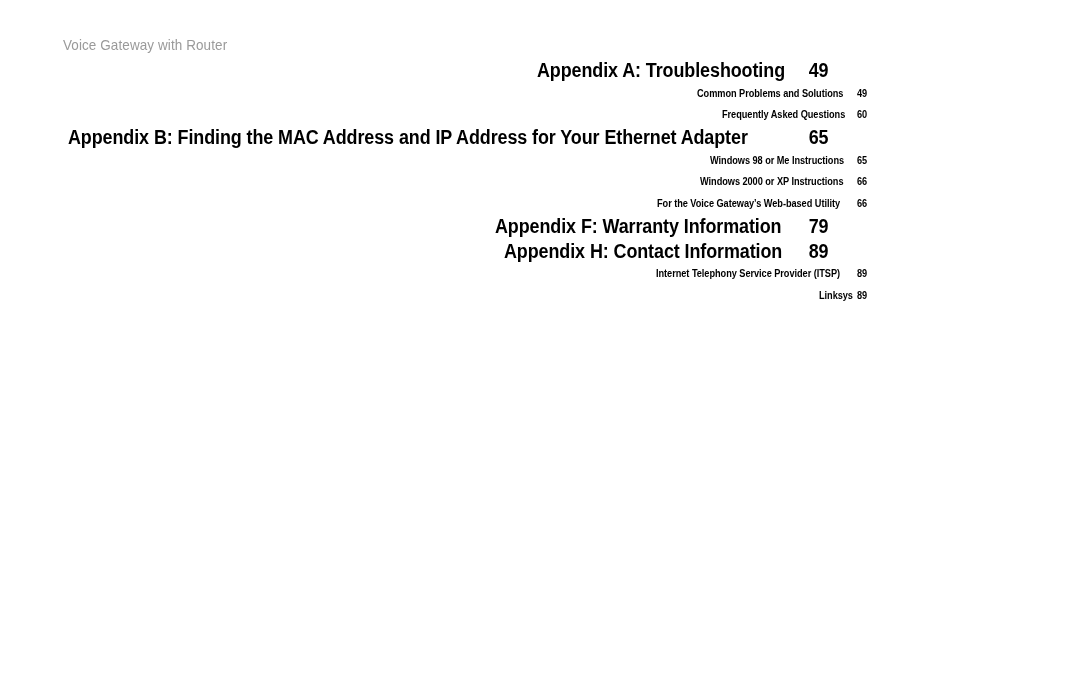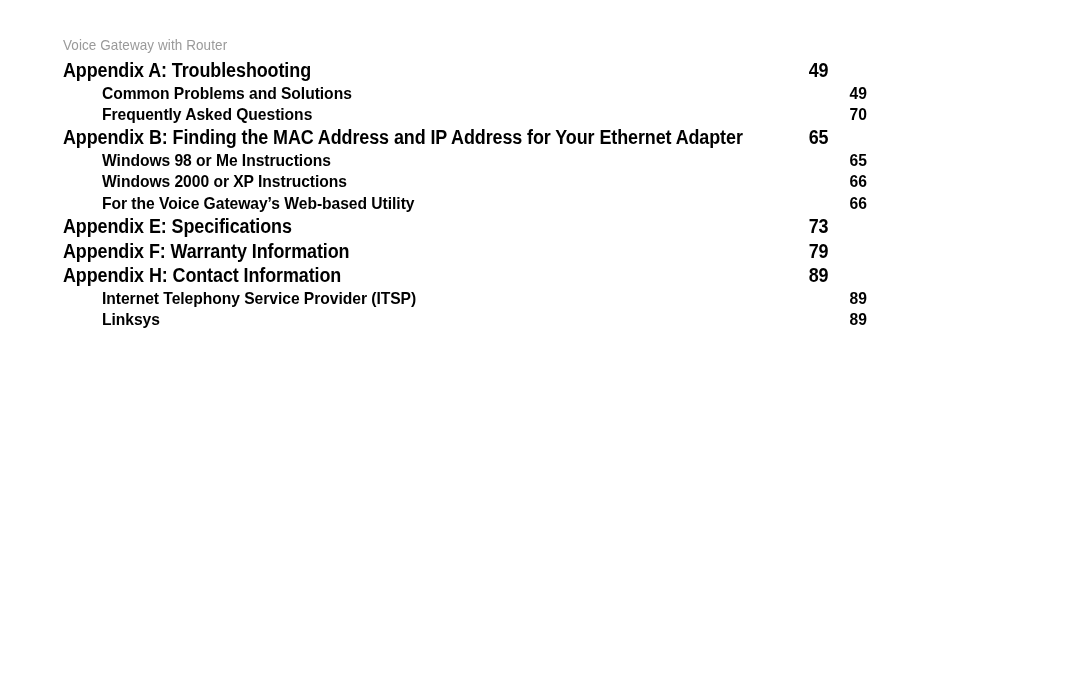--- a/index.html
+++ b/index.html
@@ -43,21 +43,21 @@
   .toc {
     position: absolute;
     left: 63px;
     top: 58px;
     width: 765px;
   }
 
   .toc-entry {
     display: flex;
     align-items: baseline;
-    justify-content: space-between;
+    justify-content: flex-end;
     width: 100%;
     font-weight: bold;
     white-space: nowrap;
   }
 
   .toc-entry .label {
     transform: scaleX(0.92);
     transform-origin: left center;
     display: inline-block;
   }
@@ -72,21 +72,21 @@
 
   
   .level-1 {
     font-size: 19.5px;
     line-height: 24.7px;
     letter-spacing: -0.1px;
   }
 
   
   .level-2 {
-    font-size: 17px;
+    font-size: 10px;
     line-height: 21.3px;
     padding-left: 39px;
     letter-spacing: -0.05px;
   }
   .level-2 .label {
     transform-origin: left center;
   }
 </style>
 </head>
 <body>
@@ -99,41 +99,37 @@
       <div class="toc-entry level-1">
         <span class="label">Appendix A: Troubleshooting</span>
         <span class="page-num">49</span>
       </div>
       <div class="toc-entry level-2">
         <span class="label">Common Problems and Solutions</span>
         <span class="page-num">49</span>
       </div>
       <div class="toc-entry level-2">
         <span class="label">Frequently Asked Questions</span>
-        <span class="page-num">70</span>
+        <span class="page-num">60</span>
       </div>
       <div class="toc-entry level-1">
         <span class="label">Appendix B: Finding the MAC Address and IP Address for Your Ethernet Adapter</span>
         <span class="page-num">65</span>
       </div>
       <div class="toc-entry level-2">
         <span class="label">Windows 98 or Me Instructions</span>
         <span class="page-num">65</span>
       </div>
       <div class="toc-entry level-2">
         <span class="label">Windows 2000 or XP Instructions</span>
         <span class="page-num">66</span>
       </div>
       <div class="toc-entry level-2">
         <span class="label">For the Voice Gateway’s Web-based Utility</span>
         <span class="page-num">66</span>
-      </div>
-      <div class="toc-entry level-1">
-        <span class="label">Appendix E: Specifications</span>
-        <span class="page-num">73</span>
       </div>
       <div class="toc-entry level-1">
         <span class="label">Appendix F: Warranty Information</span>
         <span class="page-num">79</span>
       </div>
       <div class="toc-entry level-1">
         <span class="label">Appendix H: Contact Information</span>
         <span class="page-num">89</span>
       </div>
       <div class="toc-entry level-2">

